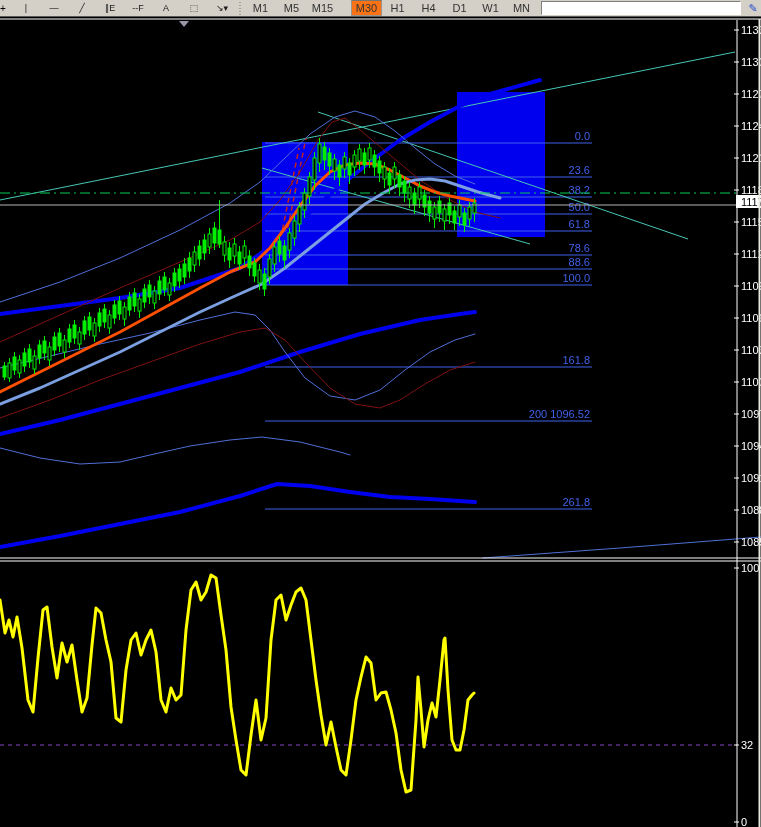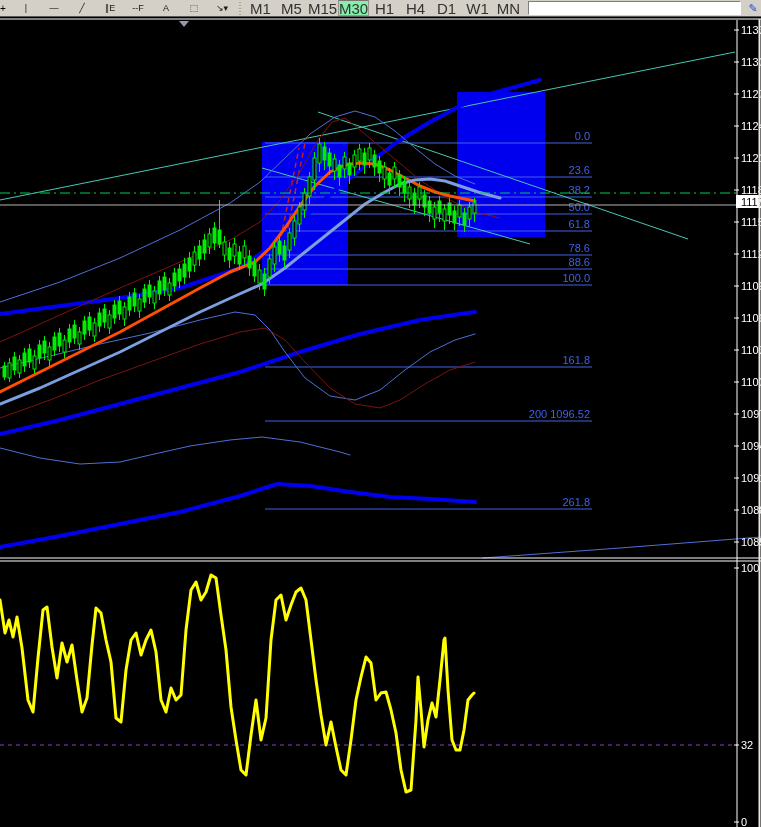--- a/index.html
+++ b/index.html
@@ -5,22 +5,22 @@
   html,body{margin:0;padding:0;background:#000;}
   #app{position:relative;width:761px;height:827px;overflow:hidden;background:#000;
        font-family:"Liberation Sans",sans-serif;}
   
   #toolbar{position:absolute;top:0;left:0;width:761px;height:16px;background:#d4d0c8;
            display:flex;align-items:center;border-bottom:1px solid #5a5a5a;z-index:5;}
   .tool-btn{width:26px;height:14px;display:flex;align-items:center;justify-content:center;
             font-size:9px;color:#1a1a1a;background:#d4d0c8;border:1px solid transparent;
             white-space:nowrap;overflow:hidden;}
   .tf-btn{width:29px;height:14px;display:flex;align-items:center;justify-content:center;
-          font-size:15px;color:#333;background:#d4d0c8;border:1px solid transparent;}
-  .tf-btn.active{background:#86efac;border:1px solid #9a968e;border-top-color:#7a766e;}
+          font-size:11px;color:#333;background:#d4d0c8;border:1px solid transparent;}
+  .tf-btn.active{background:#f97316;border:1px solid #9a968e;border-top-color:#7a766e;margin-left:13px;}
   .tb-sep{width:5px;height:14px;margin:0 2px;
           background:repeating-linear-gradient(#a8a494 0 1px,#d4d0c8 1px 3px);
           background-size:2px 100%;background-repeat:no-repeat;background-position:1px 1px;}
   #tb-field{flex:1;height:12px;margin:0 4px;background:#fff;border:1px solid #7f7f7f;
             border-bottom-color:#fff;border-right-color:#fff;}
   #tb-pencil{width:16px;height:14px;color:#2b50c8;font-size:11px;line-height:14px;text-align:center;}
   #partial-tool{width:12px;overflow:hidden;color:#000;font-size:10px;}
   
   #chart-svg{position:absolute;top:0;left:0;}
   text{font-family:"Liberation Sans",sans-serif;}

